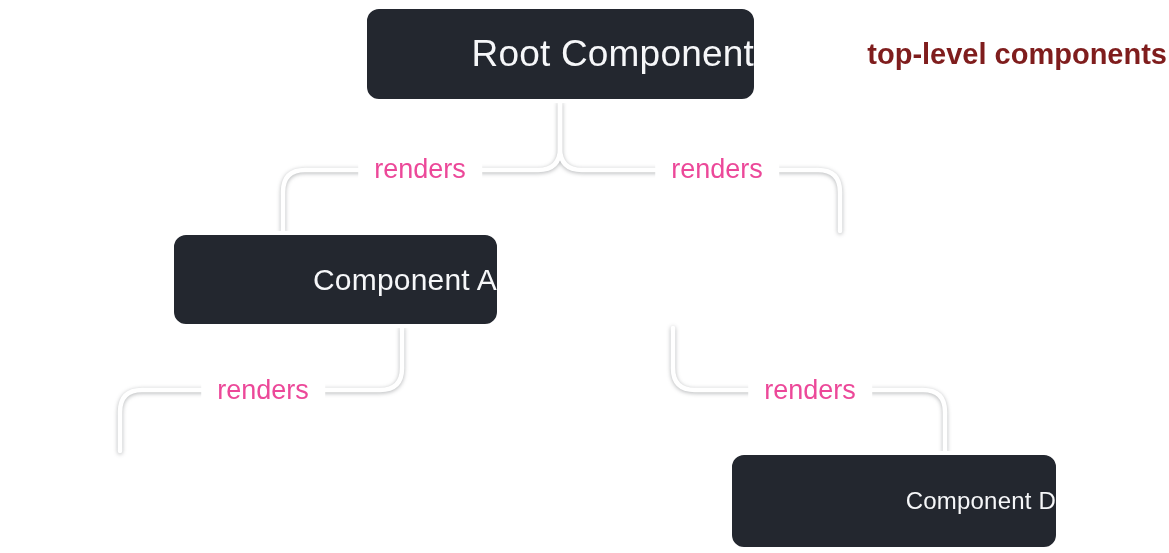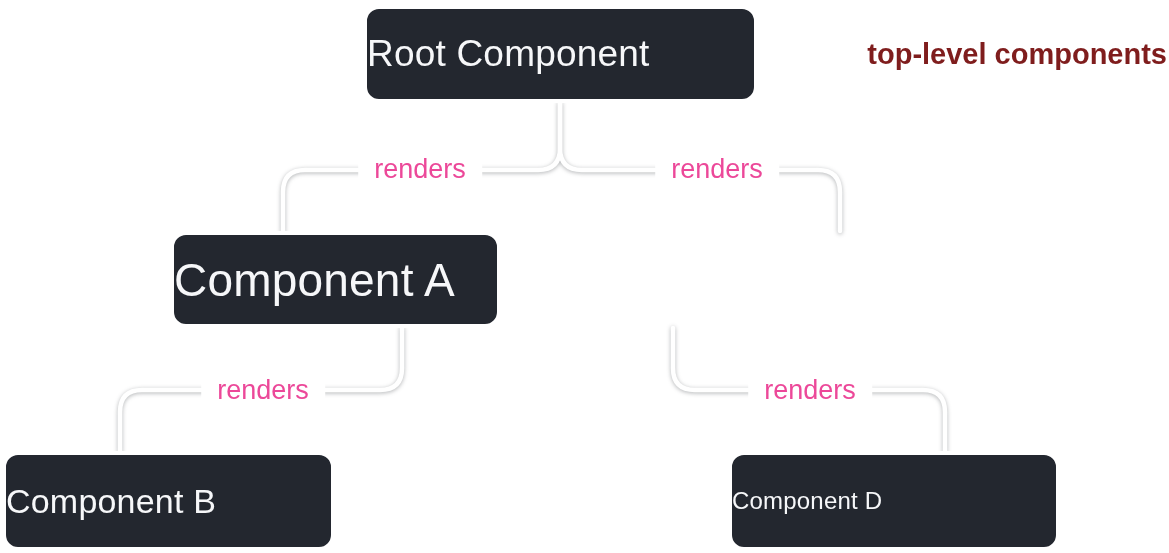--- a/index.html
+++ b/index.html
@@ -33,26 +33,26 @@
   
   .node {
     position: absolute;
     box-sizing: border-box;
     background: #23272f;
     border: 4px solid #ffffff;
     border-radius: 16px;
     color: #f6f7f9;
     display: flex;
     align-items: center;
-    justify-content: flex-start;
+    justify-content: flex-end;
     font-weight: 500;
     letter-spacing: 0.2px;
   }
   .node-root  { left: 363px; top: 5px;   width: 395px; height: 98px; font-size: 37px; }
-  .node-a     { left: 170px; top: 231px; width: 331px; height: 97px; font-size: 46px; }
+  .node-a     { left: 170px; top: 231px; width: 331px; height: 97px; font-size: 30px; }
   .node-c     { left: 598px; top: 231px; width: 332px; height: 97px; font-size: 34px; }
   .node-b     { left: 2px;   top: 451px; width: 333px; height: 100px; font-size: 34px; }
   .node-d     { left: 728px; top: 451px; width: 332px; height: 100px; font-size: 24px; }
   
   .edge-label {
     position: absolute;
     transform: translate(-50%, -50%);
     background: #ffffff;
     color: #ec4899;
     font-size: 27px;
@@ -93,23 +93,20 @@
 
   <div class="node node-root">
     <span>Root Component</span>
   </div>
 
   <div class="node node-a">
     <span>Component A</span>
   </div>
 
 
-  <div class="node node-b">
-    <span>Component B</span>
-  </div>
 
   <div class="node node-d">
     <span>Component D</span>
   </div>
 
   <span class="edge-label r1">renders</span>
   <span class="edge-label r2">renders</span>
   <span class="edge-label r3">renders</span>
   <span class="edge-label r4">renders</span>
 

